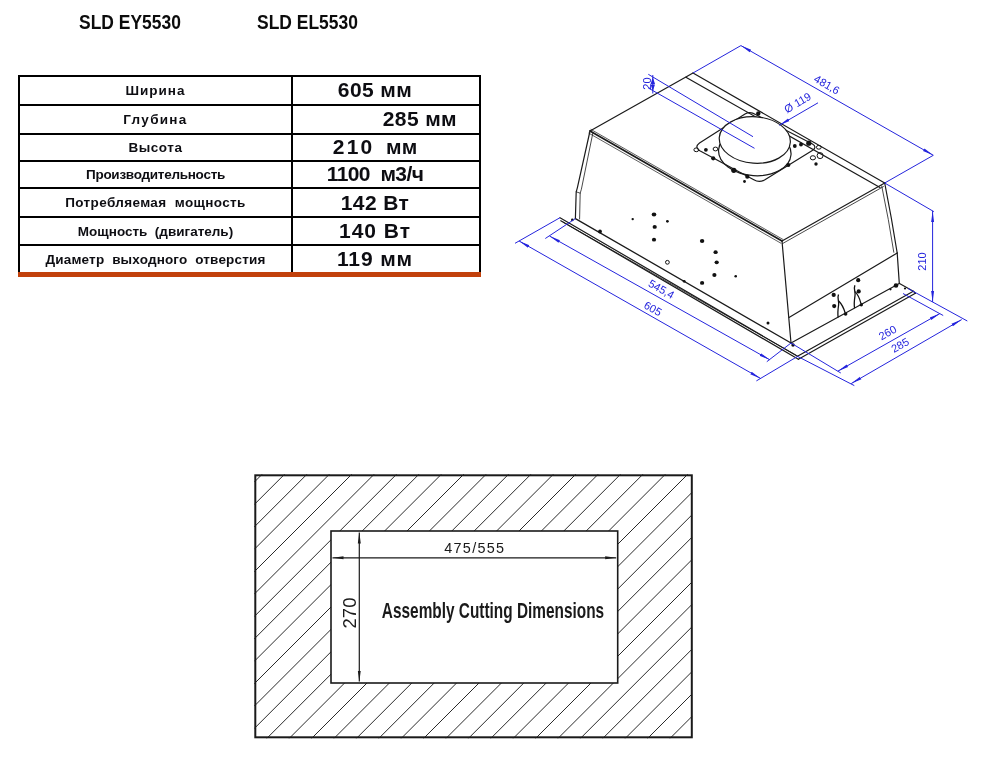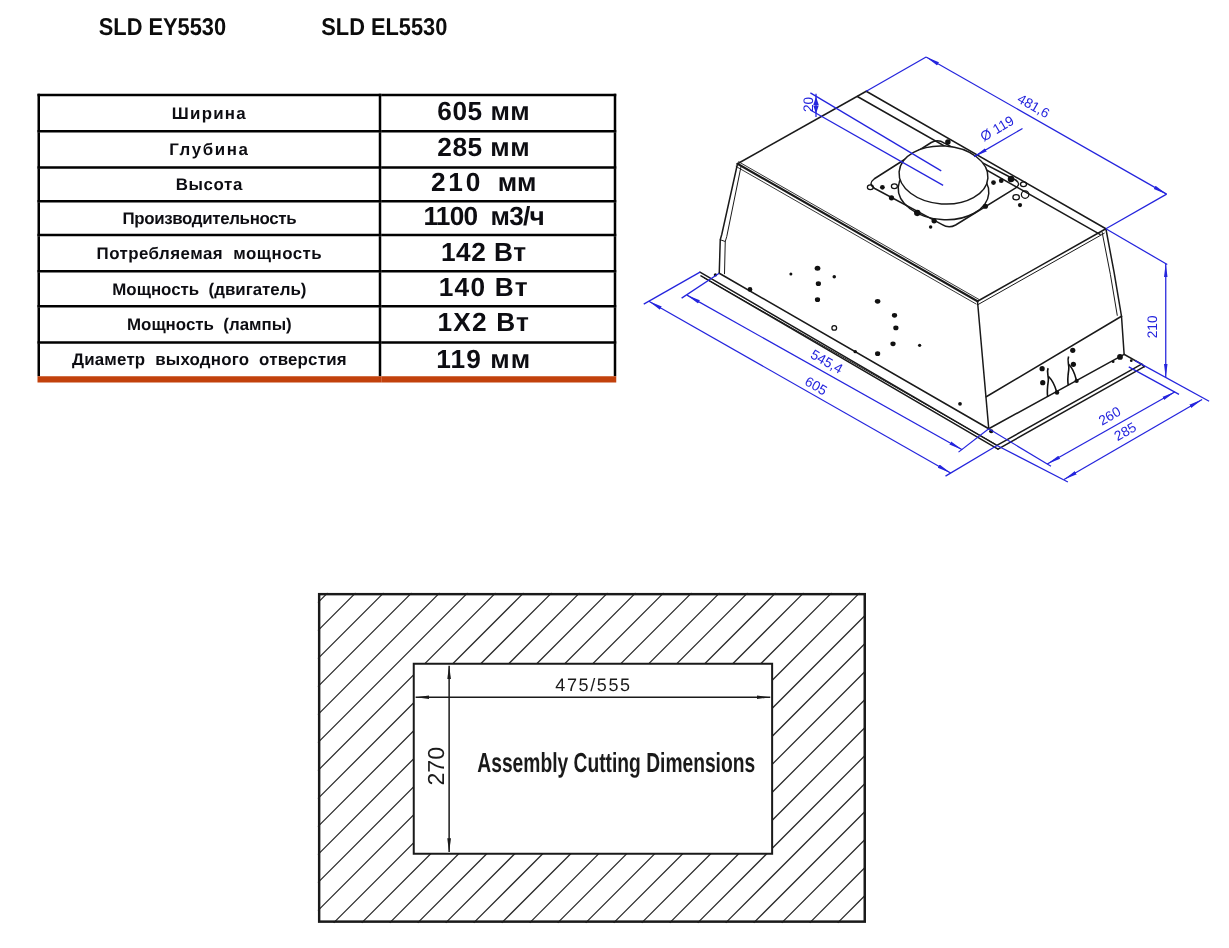--- a/index.html
+++ b/index.html
@@ -1,58 +1,54 @@
 <!DOCTYPE html>
 <html><head>
 <meta charset="utf-8">
 <style>
 html,body{margin:0;padding:0;background:#fff;}
 body{width:983px;height:758px;position:relative;font-family:"Liberation Sans",sans-serif;overflow:hidden;}
 .hdr{position:absolute;top:10.5px;font-weight:bold;font-size:19.5px;color:#0c0c0c;white-space:pre;transform:scaleX(0.895);transform-origin:0 0;}
-#tbl{position:absolute;left:30px;top:75px;width:463px;border-collapse:collapse;table-layout:fixed;}
+#tbl{position:absolute;left:18px;top:75px;width:463px;border-collapse:collapse;table-layout:fixed;}
 #tbl td{border:2px solid #000;text-align:center;vertical-align:middle;font-weight:bold;color:#0d0d12;padding:0;white-space:pre;}
 #tbl td.l{width:271px;font-size:13.5px;}
 #tbl td.v{font-size:21px;padding-right:22px;}
 #tbl tr:last-child td{border-bottom:5px solid #c2410c;}
 .abs{position:absolute;}
 </style>
 </head>
 <body>
 <div class="hdr" style="left:79px;">SLD EY5530</div>
 <div class="hdr" style="left:257px;">SLD EL5530</div>
 
 <table id="tbl" cellspacing="0">
 <tbody>
       <tr>
         <td style="height:26.5px;letter-spacing:1px;" class="l">Ширина</td>
         <td class="v" style="letter-spacing:0.4px;">605 мм</td>
       </tr>
 <tr>
         <td style="height:27.5px;letter-spacing:1.3px;" class="l">Глубина</td>
-        <td class="v" style="letter-spacing:0.38px;">285 мм</td>
+        <td class="v" style="letter-spacing:0.38px;text-align:right;">285 мм</td>
       </tr>
 <tr>
         <td style="height:24.5px;letter-spacing:0.5px;" class="l">Высота</td>
         <td class="v"><span style="letter-spacing:2.2px;">210</span>  мм</td>
       </tr>
 <tr>
         <td style="height:25.5px;letter-spacing:-0.27px;" class="l">Производительность</td>
         <td class="v" style="letter-spacing:-0.6px;">1100  м3/ч</td>
       </tr>
 <tr>
         <td style="height:27px;letter-spacing:0.37px;border-radius:10px;" class="l">Потребляемая  мощность</td>
         <td class="v" style="letter-spacing:0.42px;">142 Вт</td>
       </tr>
 <tr>
         <td style="height:26px;" class="l">Мощность  (двигатель)</td>
         <td class="v" style="letter-spacing:1px;">140 Вт</td>
-      </tr>
-<tr>
-        <td style="height:26.5px" class="l">Мощность  (лампы)</td>
-        <td class="v" style="letter-spacing:0.93px;">1X2 Вт</td>
       </tr>
 <tr>
         <td style="height:26px;letter-spacing:0.17px;" class="l">Диаметр  выходного  отверстия</td>
         <td class="v" style="letter-spacing:0.87px;">119 мм</td>
       </tr>
 </tbody>
   </table>
 
 <svg class="abs" style="left:505px;top:35px;" width="478" height="366" viewBox="505 35 478 366">
 <defs>

